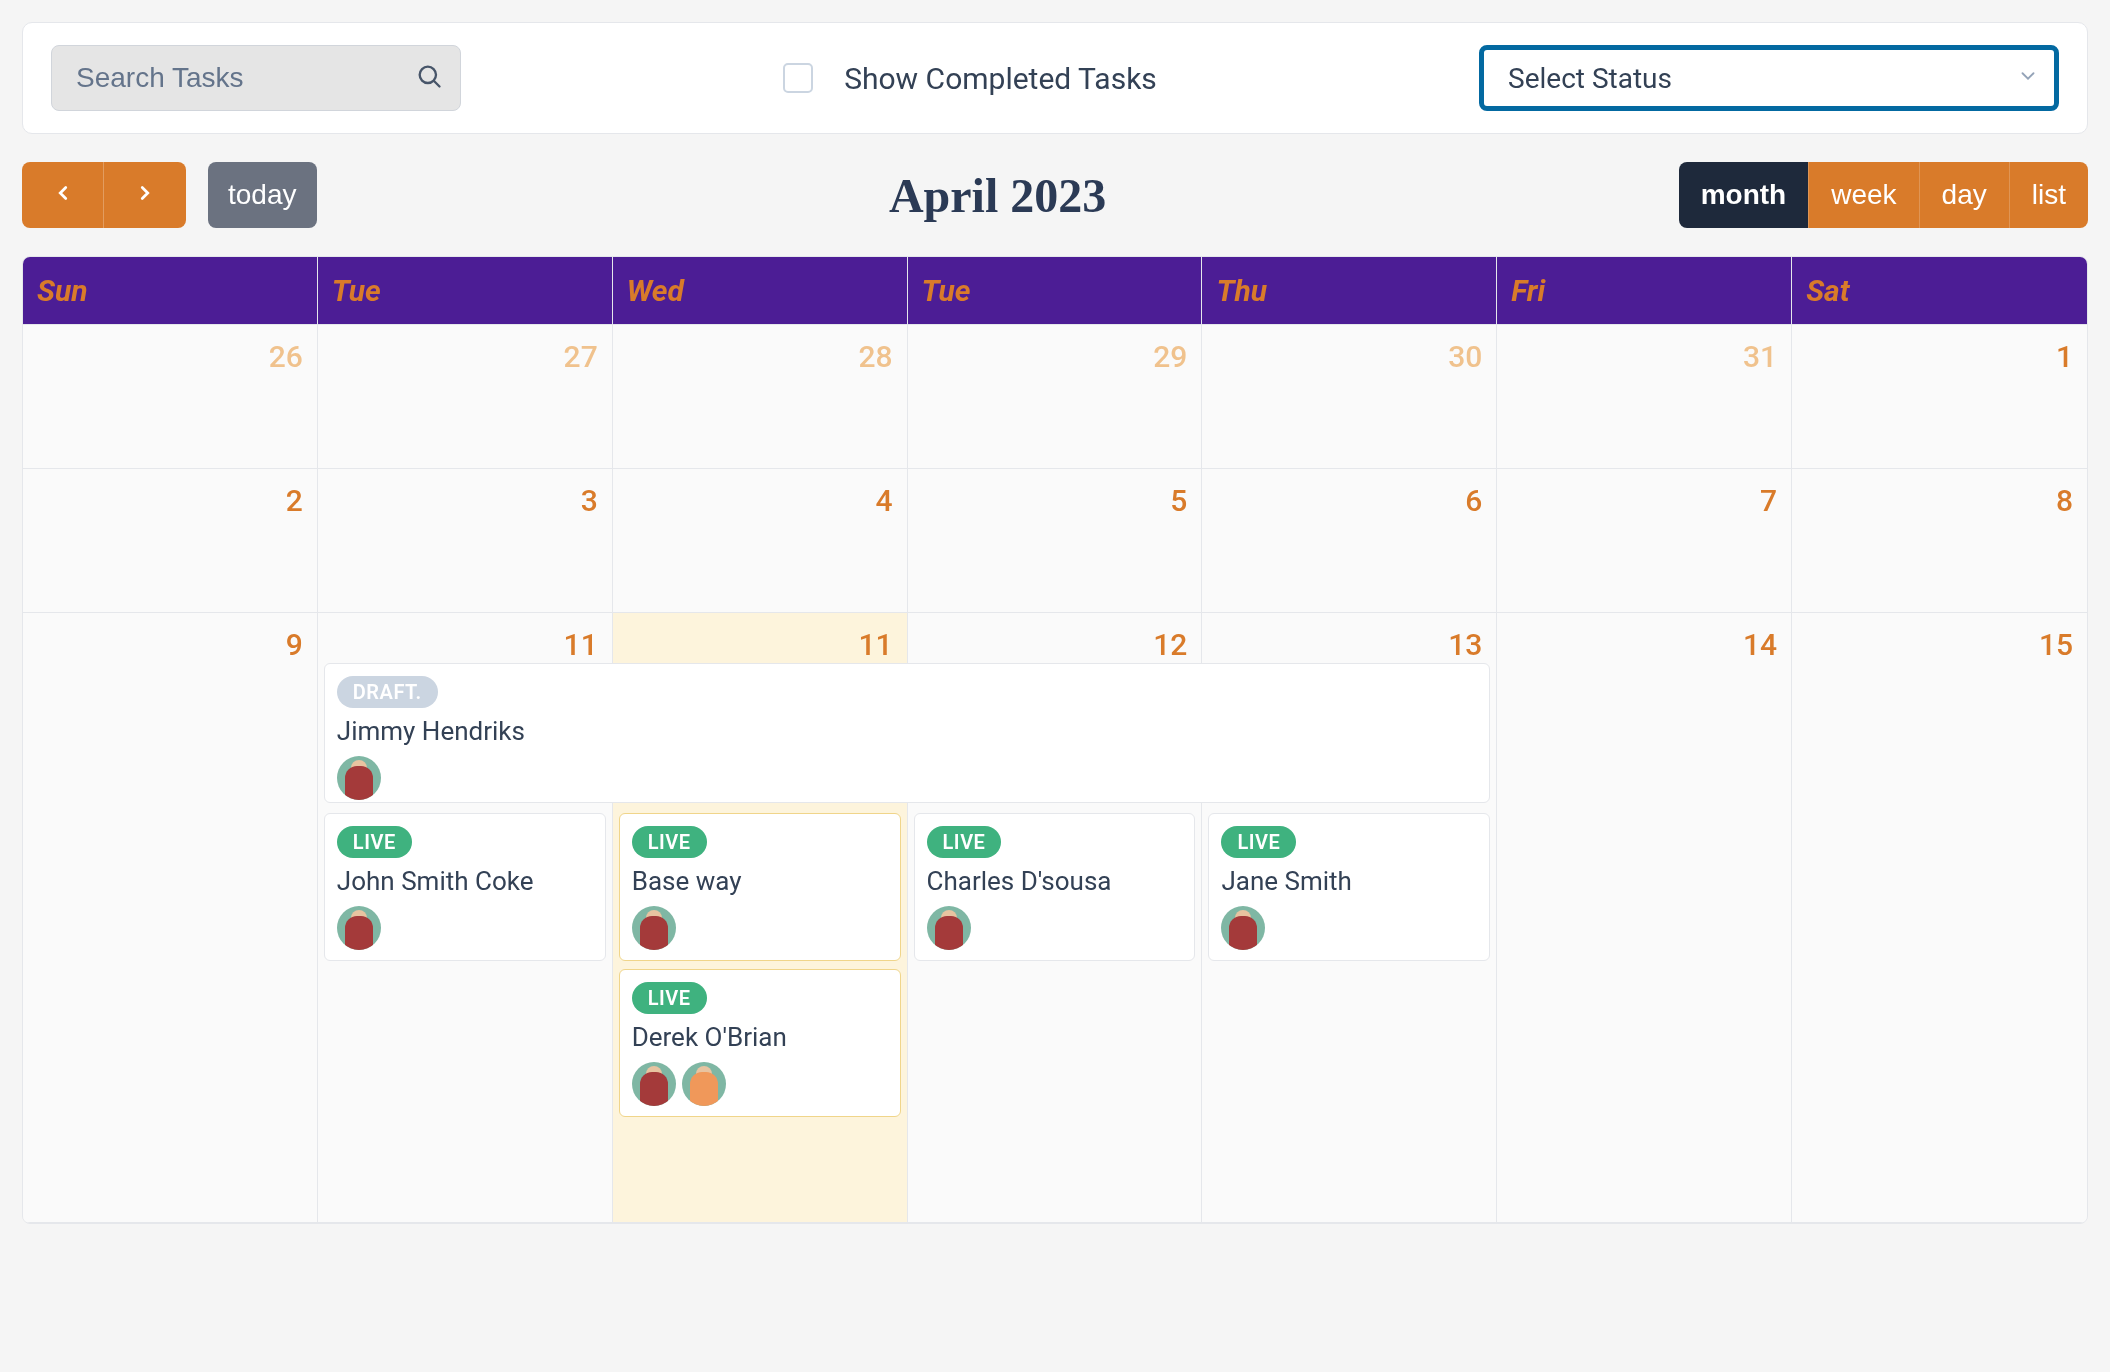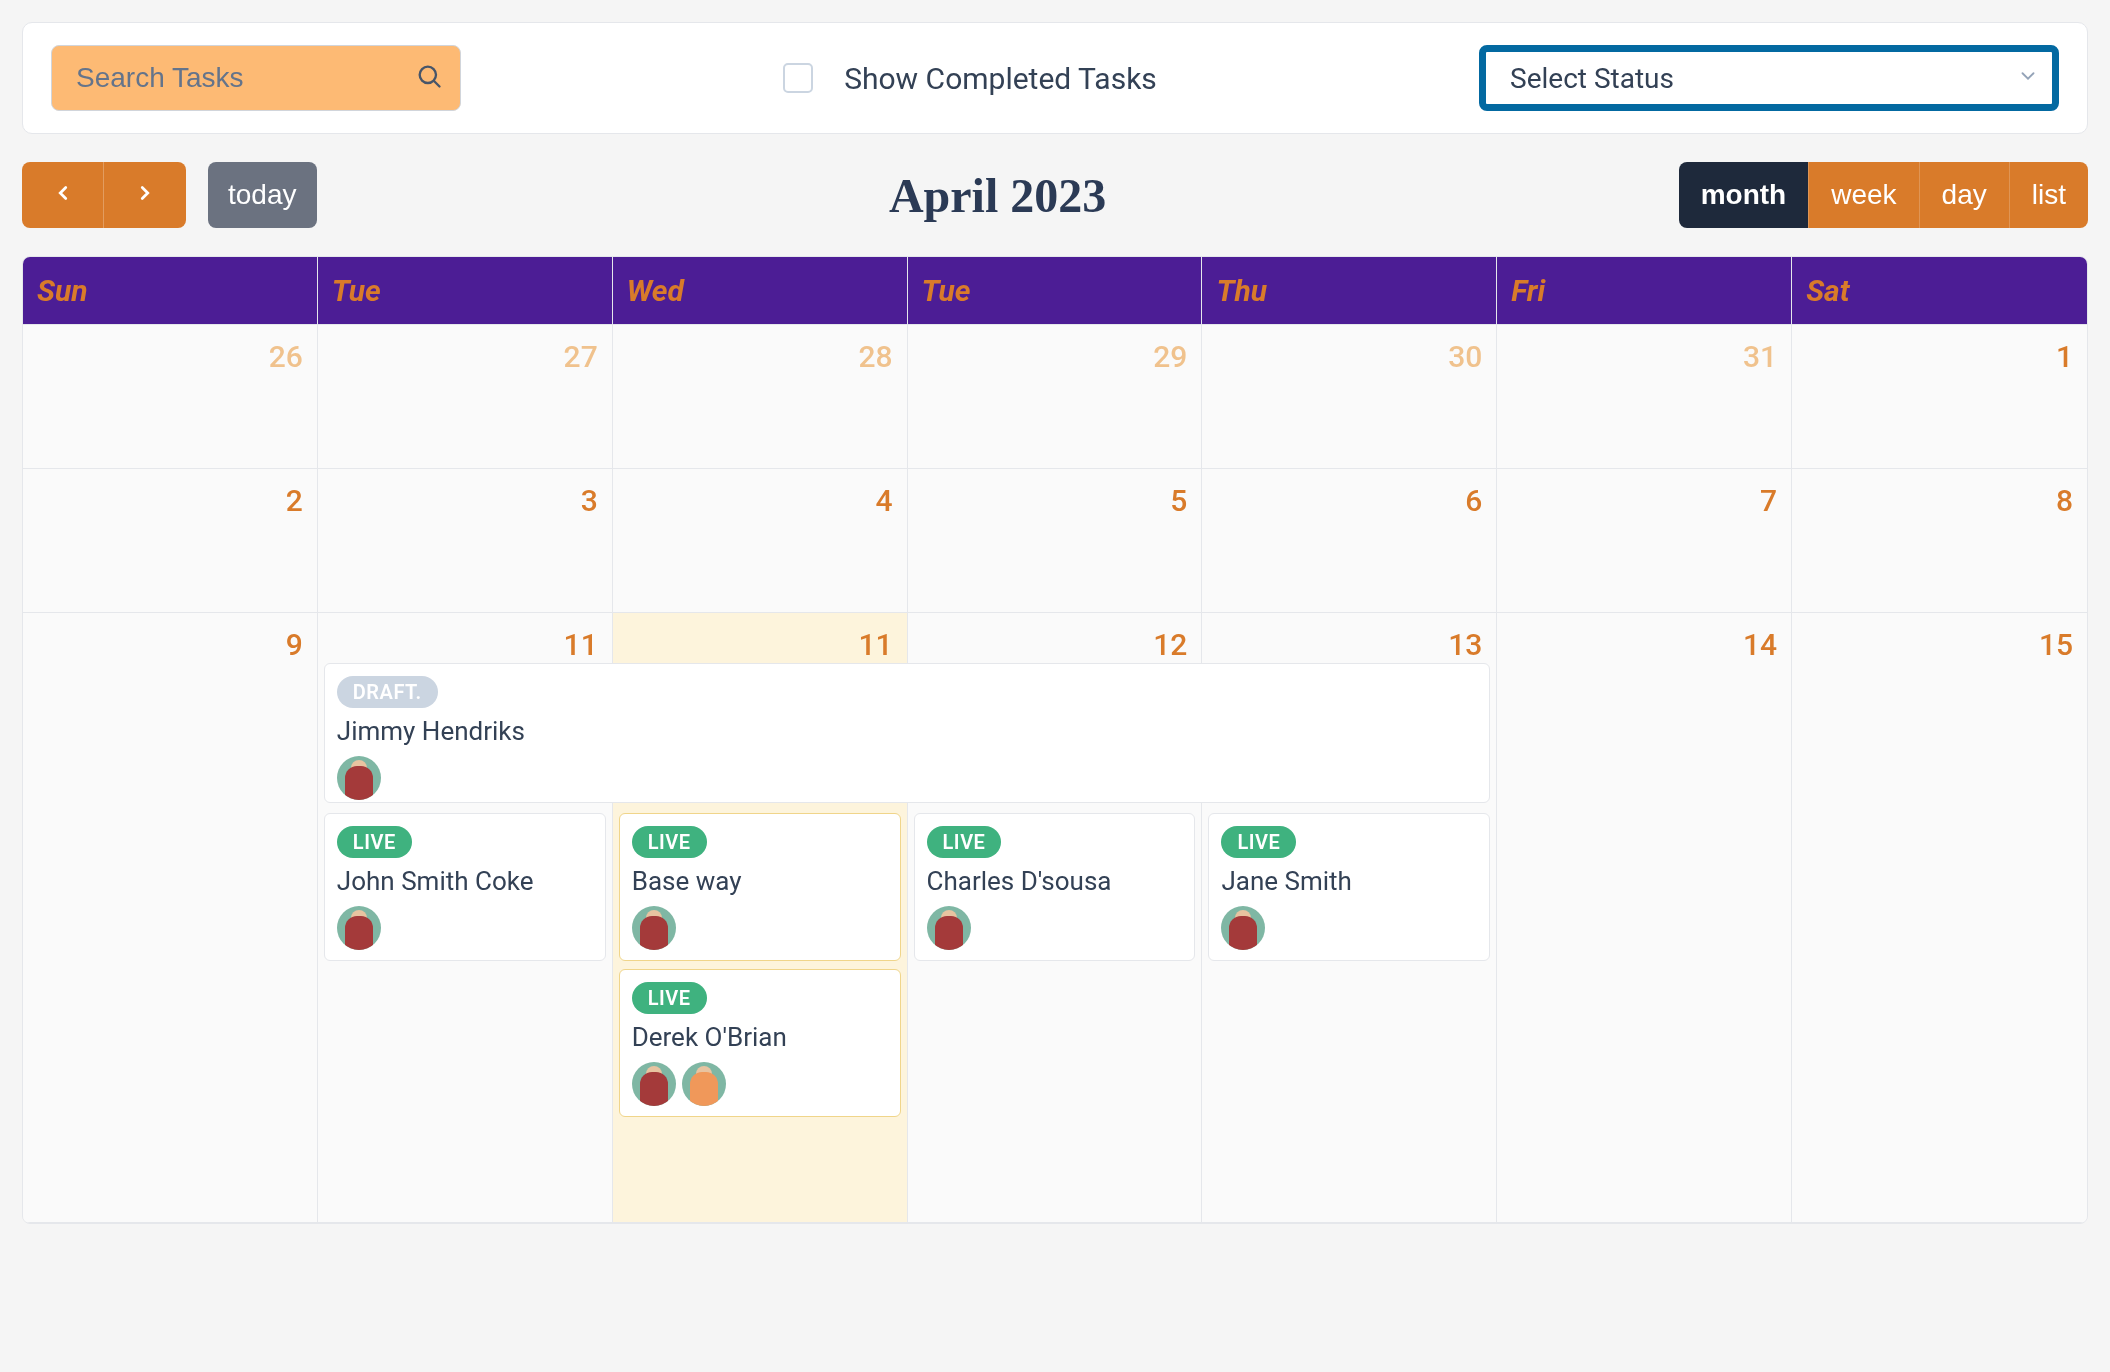--- a/index.html
+++ b/index.html
@@ -27,21 +27,21 @@
     width: 410px;
   }
   .search-input {
     width: 100%;
     height: 66px;
     border: 1px solid #d1d5db;
     border-radius: 8px;
     font-size: 28px;
     padding: 0 60px 0 24px;
     color: #334155;
-    background: #fdba74;
+    background: #e5e5e5;
   }
   .search-input::placeholder { color: #64748b; }
   .search-icon {
     position: absolute;
     right: 18px;
     top: 50%;
     transform: translateY(-50%);
     color: #475569;
   }
   .check-wrap {
@@ -58,21 +58,21 @@
     border-radius: 5px;
     background: #fff;
   }
   .select-wrap {
     position: relative;
     width: 580px;
   }
   .select {
     width: 100%;
     height: 66px;
-    border: 7px solid #0369a1;
+    border: 5px solid #0369a1;
     border-radius: 8px;
     font-size: 28px;
     padding: 0 56px 0 24px;
     color: #334155;
     background: #fff;
     appearance: none;
     display: flex;
     align-items: center;
   }
   .select-chevron {

